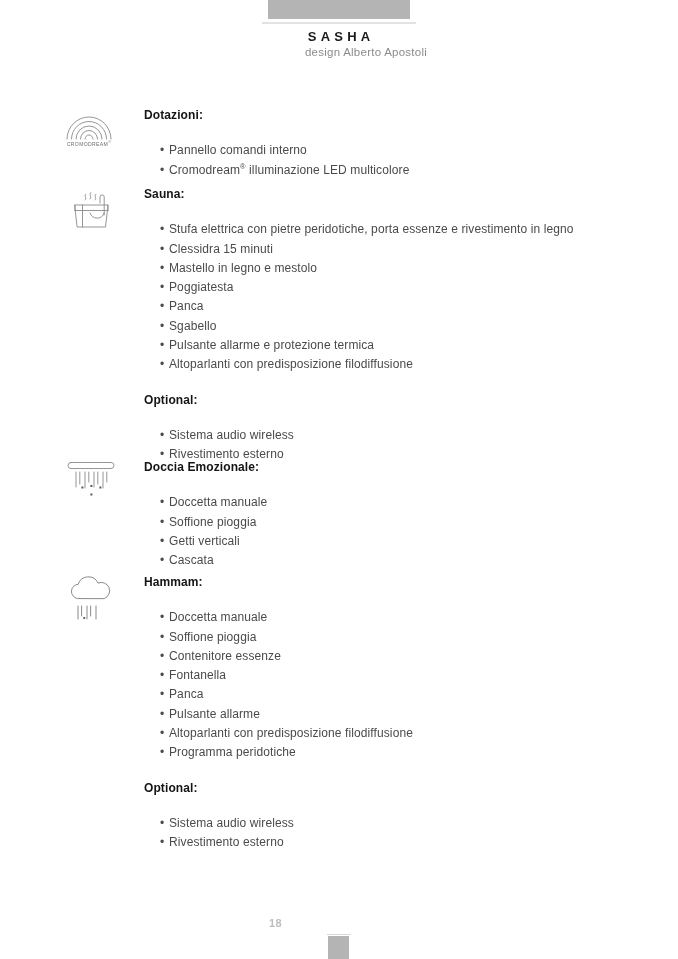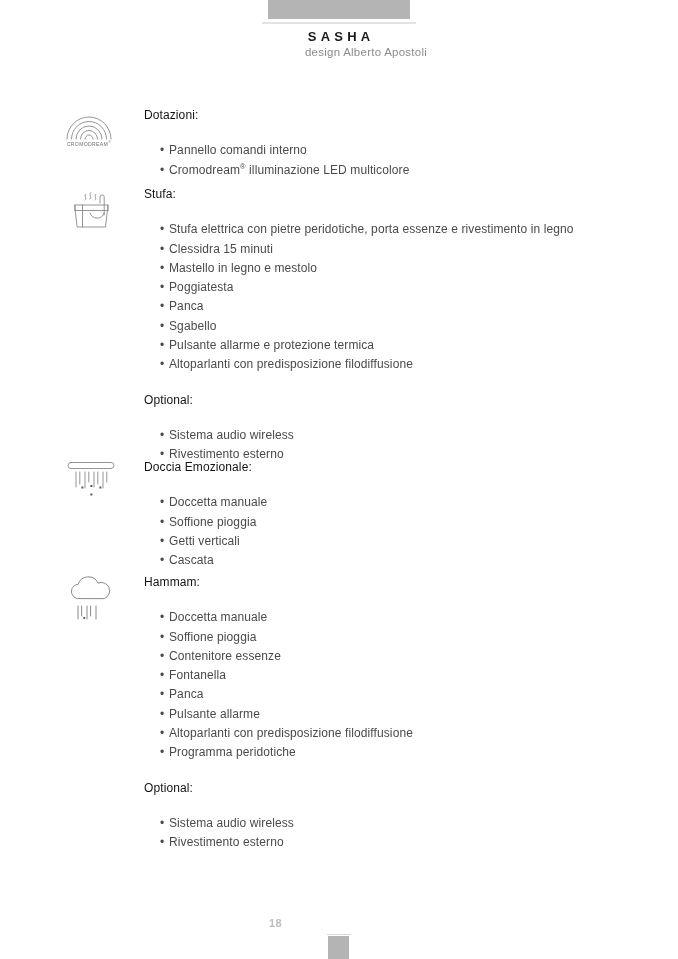--- a/index.html
+++ b/index.html
@@ -79,21 +79,21 @@
   }
   .section-icon svg { display: block; }
   .section-body {
     position: absolute;
     left: 144px;
     top: 0;
     width: 500px;
   }
   .section-heading {
     font-size: 12px;
-    font-weight: normal;
+    font-weight: bold;
     color: #141414;
     letter-spacing: 0.1px;
     line-height: 19.3px;
     margin: 0;
   }
   .feature-list {
     list-style: none;
     margin: 16px;
     padding: 0;
   }
@@ -230,21 +230,21 @@
         <path d="M9 18 L9 23.5 M42 18 L42 23.5"></path>
         <path d="M9 23.5 L42 23.5"></path>
 
         <path d="M16.5 18 L16.5 40"></path>
 
         <path d="M24 26 a7.5 7.5 0 0 0 14.2 0"></path>
       </g>
     </svg>
   </div>
   <div class="section-body">
-    <div class="section-heading">Stufa:</div>
+    <div class="section-heading">Sauna:</div>
     <ul class="feature-list">
       <li class="feature-item">Stufa elettrica con pietre peridotiche, porta essenze e rivestimento in legno</li>
       <li class="feature-item">Clessidra 15 minuti</li>
       <li class="feature-item">Mastello in legno e mestolo</li>
       <li class="feature-item">Poggiatesta</li>
       <li class="feature-item">Panca</li>
       <li class="feature-item">Sgabello</li>
       <li class="feature-item">Pulsante allarme e protezione termica</li>
       <li class="feature-item">Altoparlanti con predisposizione filodiffusione</li>
     </ul>

